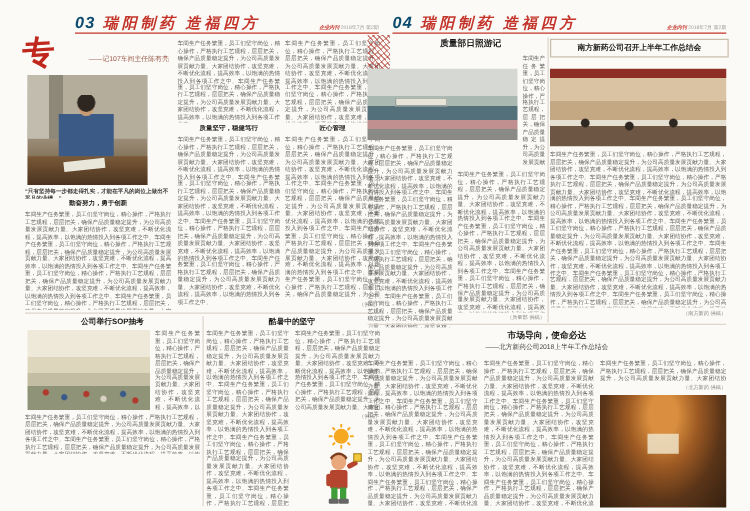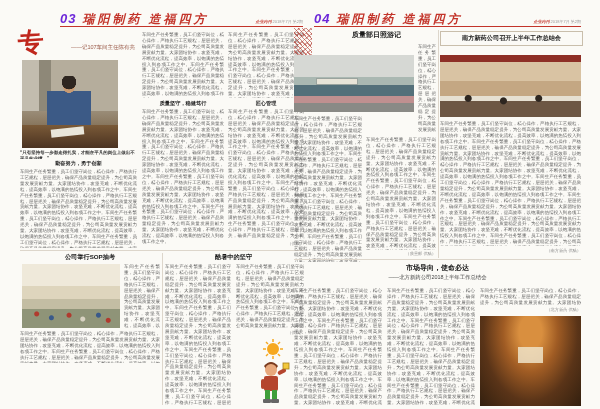--- a/index.html
+++ b/index.html
@@ -3,21 +3,21 @@
 <meta charset="utf-8">
 <style>
   html,body{margin:0;padding:0;}
   body{width:600px;height:409px;background:#f7f6f1;font-family:"Liberation Sans","DejaVu Sans",sans-serif;-webkit-text-size-adjust:none;}
   #sheet{position:relative;width:600px;height:409px;background:#fbfaf6;overflow:hidden;}
   .abs{position:absolute;}
   .txt{font-size:4.5px;line-height:5.9px;color:#5c5c5c;text-align:justify;overflow:hidden;word-break:break-all;}
   .quote{font-size:4.5px;line-height:6px;color:#3a3a3a;font-weight:bold;overflow:hidden;word-break:break-all;}
   .bold-sub{font-weight:bold;color:#222;font-size:5.2px;line-height:7px;text-align:center;overflow:hidden;white-space:nowrap;}
   .byline{font-size:4.2px;color:#888;text-align:right;overflow:hidden;white-space:nowrap;}
-  .pgnum{font-weight:bold;font-style:italic;font-size:13px;color:#6d28d9;letter-spacing:1px;}
+  .pgnum{font-weight:bold;font-style:italic;font-size:13px;color:#0c4a6e;letter-spacing:1px;}
   .mast-title{font-family:"Liberation Serif","DejaVu Serif",serif;font-weight:bold;font-style:italic;font-size:12px;color:#c3342a;letter-spacing:3px;margin-left:6px;}
   .issue{position:absolute;right:0;bottom:1px;font-size:4px;white-space:nowrap;}
   .issue .iname{color:#c3342a;font-weight:bold;font-style:italic;}
   .issue .idate{color:#9a9a9a;}
   .redline{background:#c3342a;height:1px;}
   .calli{font-family:"Liberation Serif","DejaVu Serif",serif;font-weight:bold;color:#c0271d;line-height:1;}
   .headline1{font-weight:bold;font-size:8.5px;color:#151515;text-align:center;white-space:nowrap;overflow:hidden;}
   .subhead1{font-size:5.5px;color:#9a5a49;text-align:center;white-space:nowrap;overflow:hidden;}
   .secthead{font-weight:bold;font-size:6.2px;color:#1a1a1a;text-align:center;white-space:nowrap;overflow:hidden;}
   .secthead.big{font-size:7px;}

